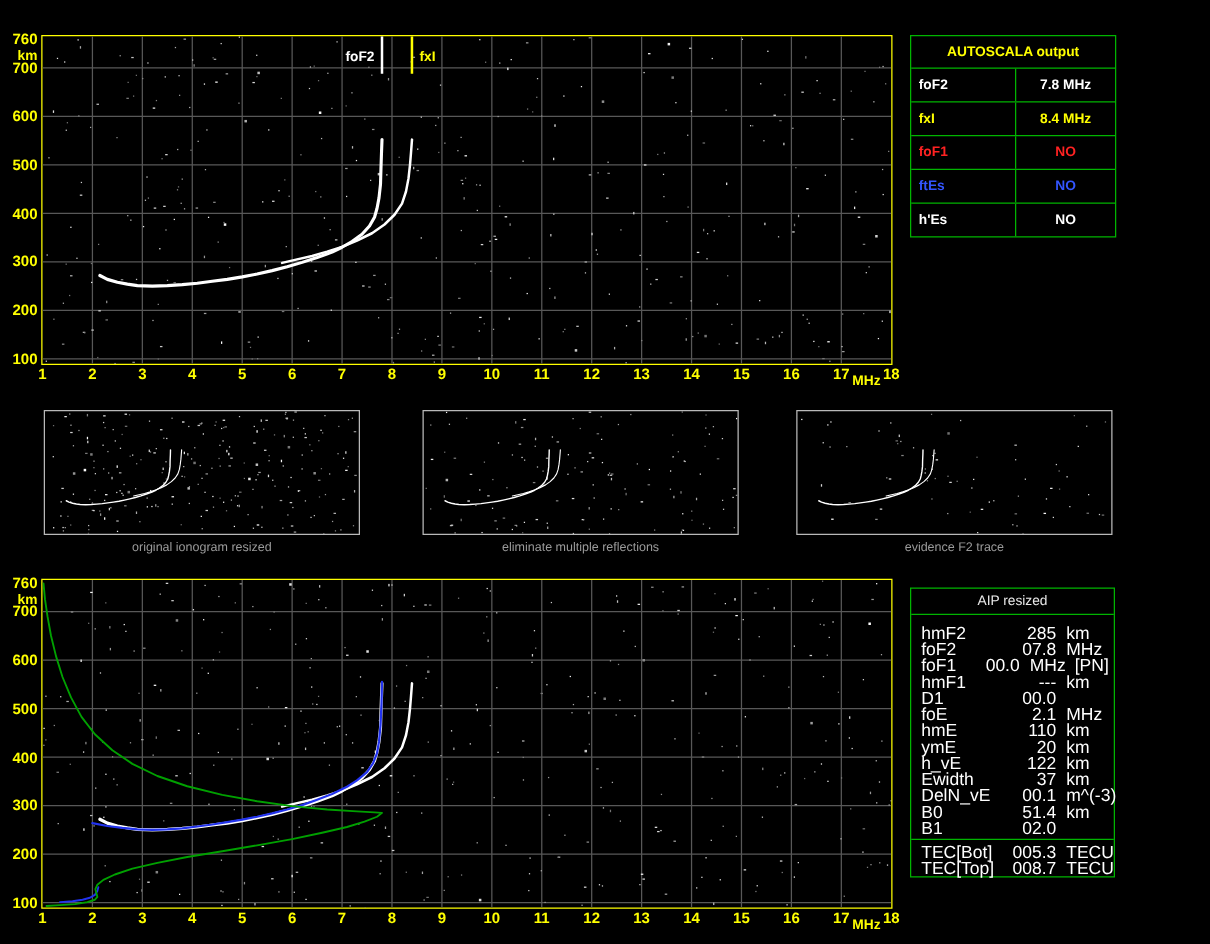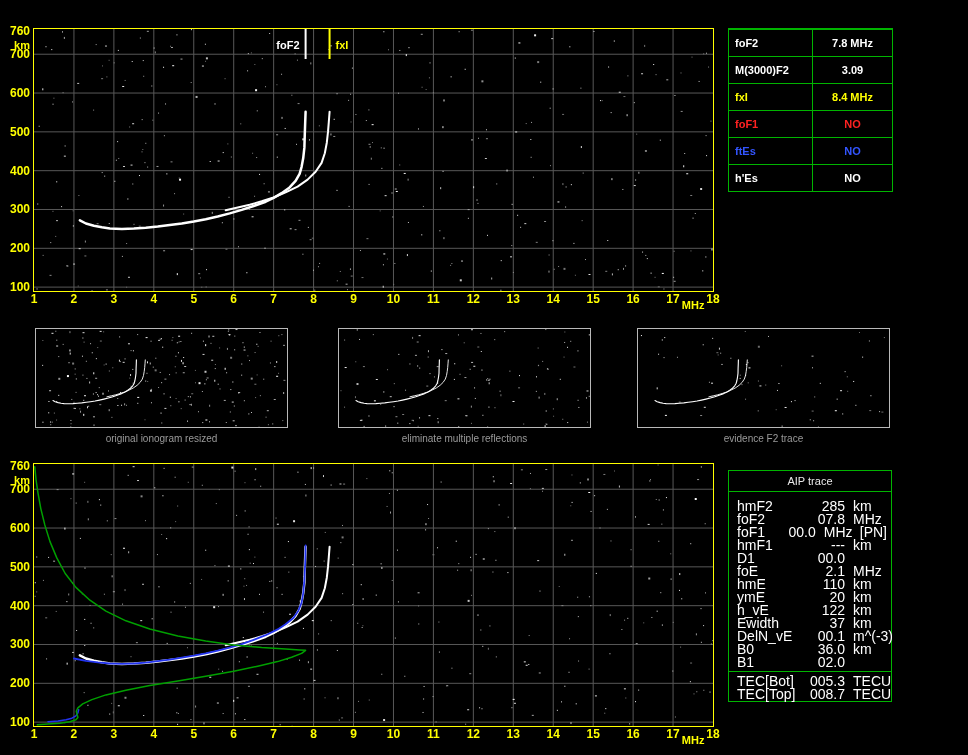--- a/index.html
+++ b/index.html
@@ -447,28 +447,25 @@
         <polyline points="45.9,191.4 51.9,194.5 59.9,196.8 67.9,198.3 75.9,199.5 87.9,199.9 99.9,199.5 111.8,198.7 123.8,197.6 135.8,196.0 147.8,194.5 159.8,192.5 171.7,190.2 183.7,187.5 195.7,184.4 207.7,180.9 219.7,177.0 231.7,172.7 239.6,168.8 247.6,164.2 255.6,158.4 261.6,151.8 265.6,144.8 267.6,137.8 269.2,129.3 270.4,118.4 270.8,104.8 271.2,93.2 271.6,82.7" fill="none" stroke="#ffffff" stroke-width="2.5" stroke-linejoin="round" stroke-linecap="round"></polyline>
         <polyline points="191.7,181.3 203.7,178.5 215.7,175.8 227.7,172.3 239.6,168.5 251.6,163.4 263.6,157.6 273.6,150.6 281.6,142.8 287.6,133.9 290.8,124.2 292.8,113.7 294.0,102.9 294.8,93.2 295.6,82.7" fill="none" stroke="#ffffff" stroke-width="2" stroke-linejoin="round" stroke-linecap="round"></polyline>
         <line x1="271.59999999999997" y1="0" x2="271.59999999999997" y2="30" stroke="#ffffff" stroke-width="2"></line>
         <text x="265.59999999999997" y="20" fill="#ffffff" font-size="11" font-weight="bold" font-family="&quot;Liberation Sans&quot;,sans-serif" text-anchor="end">foF2</text>
         <line x1="295.56470588235294" y1="0" x2="295.56470588235294" y2="30" stroke="#ffff00" stroke-width="2"></line>
         <text x="301.56470588235294" y="20" fill="#ffff00" font-size="11" font-weight="bold" font-family="&quot;Liberation Sans&quot;,sans-serif" text-anchor="start">fxI</text>
       </svg>
     </div>
 
   <div class="as-table">
+    <div class="as-title">AUTOSCALA output</div>
     <div id="as-rows">
         <div class="as-row">
           <span class="as-label" style="color: rgb(255, 255, 255);">foF2</span>
           <span class="as-value" style="color: rgb(255, 255, 255);">7.8 MHz</span>
-        </div>
-        <div class="as-row">
-          <span class="as-label" style="color: rgb(255, 255, 255);">M(3000)F2</span>
-          <span class="as-value" style="color: rgb(255, 255, 255);">3.09</span>
         </div>
         <div class="as-row">
           <span class="as-label" style="color: rgb(255, 255, 0);">fxI</span>
           <span class="as-value" style="color: rgb(255, 255, 0);">8.4 MHz</span>
         </div>
         <div class="as-row">
           <span class="as-label" style="color: rgb(255, 34, 34);">foF1</span>
           <span class="as-value" style="color: rgb(255, 34, 34);">NO</span>
         </div>
         <div class="as-row">
@@ -1357,21 +1354,21 @@
         </g>
         <polyline points="45.9,191.4 51.9,194.5 59.9,196.8 67.9,198.3 75.9,199.5 87.9,199.9 99.9,199.5 111.8,198.7 123.8,197.6 135.8,196.0 147.8,194.5 159.8,192.5 171.7,190.2 183.7,187.5 195.7,184.4 207.7,180.9 219.7,177.0 231.7,172.7 239.6,168.8 247.6,164.2 255.6,158.4 261.6,151.8 265.6,144.8 267.6,137.8 269.2,129.3 270.4,118.4 270.8,104.8 271.2,93.2 271.6,82.7" fill="none" stroke="#ffffff" stroke-width="2.5" stroke-linejoin="round" stroke-linecap="round"></polyline>
         <polyline points="191.7,181.3 203.7,178.5 215.7,175.8 227.7,172.3 239.6,168.5 251.6,163.4 263.6,157.6 273.6,150.6 281.6,142.8 287.6,133.9 290.8,124.2 292.8,113.7 294.0,102.9 294.8,93.2 295.6,82.7" fill="none" stroke="#ffffff" stroke-width="2" stroke-linejoin="round" stroke-linecap="round"></polyline>
         <polyline points="39.9,194.5 51.9,196.8 63.9,198.3 75.9,199.5 87.9,199.9 99.9,199.5 111.8,198.7 123.8,197.2 135.8,195.6 147.8,193.7 159.8,191.7 171.7,189.4 183.7,186.7 195.7,183.6 207.7,180.1 219.7,175.8 231.7,171.2 243.6,165.4 251.6,160.3 259.6,153.7 264.4,146.7 267.6,138.6 269.2,129.3 270.4,116.4 271.2,99.0 271.6,81.5" fill="none" stroke="#2233ee" stroke-width="1.8" stroke-linejoin="round" stroke-linecap="round"></polyline>
         <polyline points="14.0,257.7 24.0,257.0 32.0,255.8 37.9,254.2 41.9,251.9 43.9,248.8 44.7,245.7" fill="none" stroke="#2233ee" stroke-width="1.5" stroke-linejoin="round" stroke-linecap="round"></polyline>
         <polyline points="0.8,2.7 2.0,15.5 4.0,29.1 6.8,44.6 10.8,60.9 16.0,77.6 22.8,93.9 31.2,109.5 41.9,123.4 55.9,136.2 71.9,147.1 91.9,156.8 115.8,165.0 143.8,171.9 171.7,177.0 199.7,180.9 227.7,183.6 251.6,185.1 265.6,185.9 271.6,186.3 267.6,189.4 257.6,193.3 243.6,197.6 223.7,202.2 199.7,207.3 171.7,212.3 143.8,217.0 115.8,221.6 91.9,226.3 71.9,230.9 57.9,235.6 48.7,239.9 43.9,243.8 42.3,247.3 43.1,250.4 43.9,253.5 41.9,255.8 35.9,257.7 26.0,259.3 14.0,260.1 3.2,260.8" fill="none" stroke="#00a000" stroke-width="1.5" stroke-linejoin="round" stroke-linecap="round"></polyline>
       </svg>
     </div>
 
   <div class="aip-table">
-    <div class="aip-title">AIP trace</div>
+    <div class="aip-title">AIP resized</div>
     <div id="aip-rows" class="aip-rows">
         <div class="aip-row">
           <span class="aip-label">hmF2</span>
           <span class="aip-value">285</span>
           <span class="aip-unit">km</span>
         </div>
         <div class="aip-row">
           <span class="aip-label">foF2</span>
           <span class="aip-value">07.8</span>
           <span class="aip-unit">MHz</span>
@@ -1417,21 +1414,21 @@
           <span class="aip-value">37</span>
           <span class="aip-unit">km</span>
         </div>
         <div class="aip-row">
           <span class="aip-label">DelN_vE</span>
           <span class="aip-value">00.1</span>
           <span class="aip-unit">m^(-3)</span>
         </div>
         <div class="aip-row">
           <span class="aip-label">B0</span>
-          <span class="aip-value">36.0</span>
+          <span class="aip-value">51.4</span>
           <span class="aip-unit">km</span>
         </div>
         <div class="aip-row">
           <span class="aip-label">B1</span>
           <span class="aip-value">02.0</span>
           <span class="aip-unit"></span>
         </div>
       </div>
     <div class="aip-divider"></div>
     <div id="aip-tec-rows" class="aip-tec">

